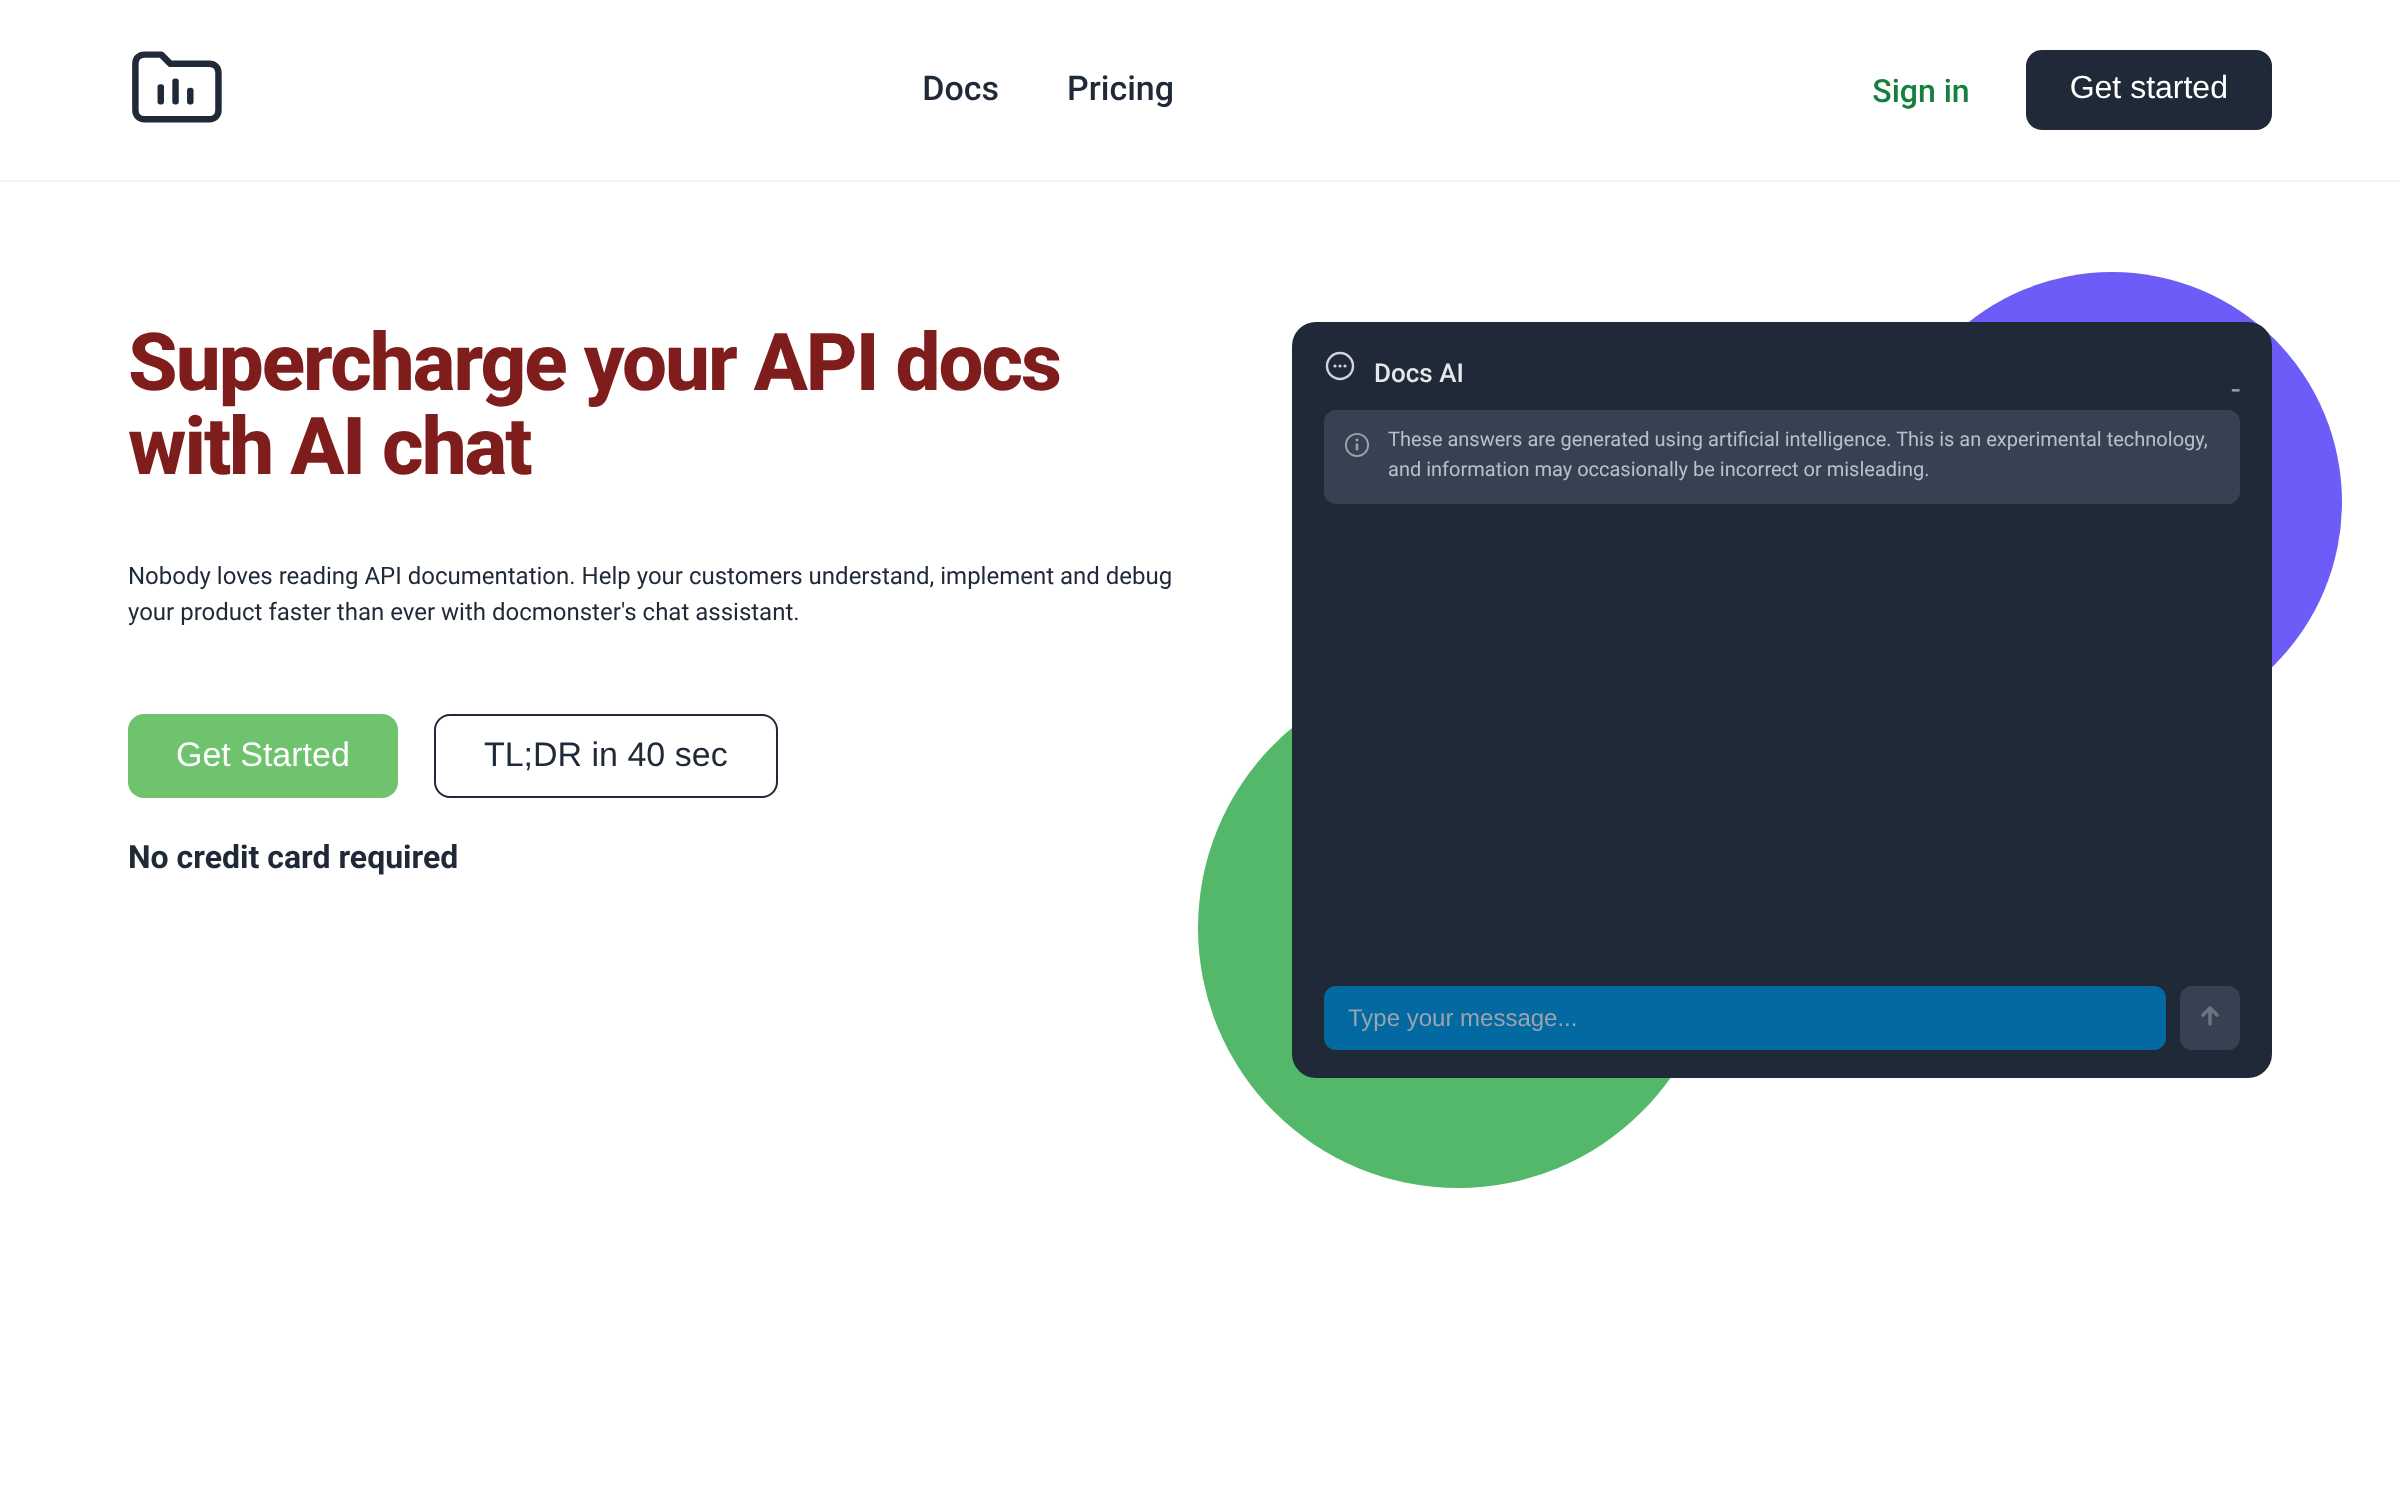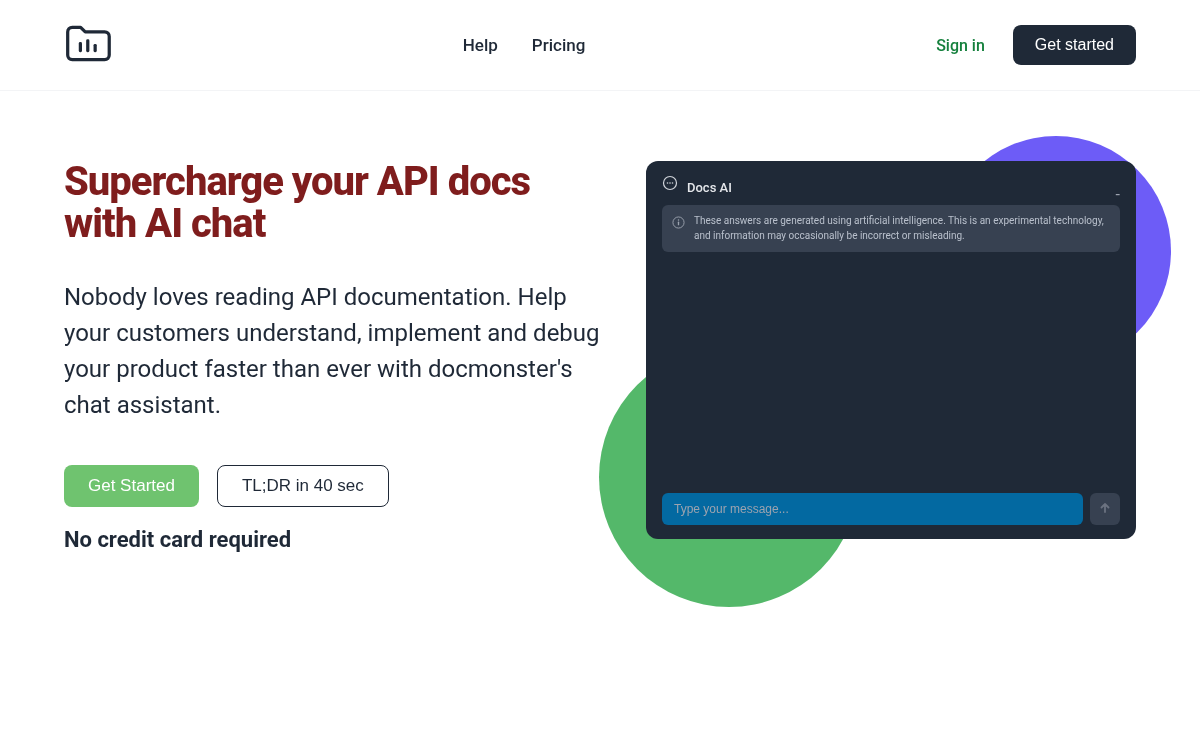--- a/index.html
+++ b/index.html
@@ -68,21 +68,21 @@
     }
     .hero-title {
       font-size: 40px;
       font-weight: 800;
       line-height: 1.05;
       color: #7f1d1d;
       letter-spacing: -1px;
       margin-bottom: 34px;
     }
     .hero-subtitle {
-      font-size: 24px;
+      font-size: 12px;
       line-height: 1.5;
       color: #1f2937;
       margin-bottom: 42px;
       font-weight: 400;
     }
     .hero-buttons {
       display: flex;
       gap: 18px;
       margin-bottom: 20px;
     }
@@ -100,21 +100,21 @@
       background: #fff;
       color: #1f2937;
       border: 1.5px solid #1f2937;
       padding: 10px 24px;
       border-radius: 8px;
       font-size: 17px;
       font-weight: 500;
       cursor: pointer;
     }
     .no-credit {
-      font-size: 22px;
+      font-size: 16px;
       font-weight: 700;
       color: #1f2937;
     }
     .hero-right {
       flex: 1;
       position: relative;
       min-width: 500px;
     }
     .circle-purple {
       position: absolute;
@@ -228,21 +228,21 @@
 <header class="header">
   <div>
     <svg class="logo" viewBox="0 0 52 44" fill="none">
       <path d="M4 10 C4 7 6 5 9 5 L18 5 L23 10 L44 10 C47 10 49 12 49 15 L49 35 C49 38 47 40 44 40 L9 40 C6 40 4 38 4 35 Z" stroke="#1f2937" stroke-width="3.5" fill="none" stroke-linejoin="round"></path>
       <rect x="16" y="21" width="3.5" height="11" rx="1.5" fill="#1f2937"></rect>
       <rect x="24" y="18" width="3.5" height="14" rx="1.5" fill="#1f2937"></rect>
       <rect x="32" y="23" width="3.5" height="9" rx="1.5" fill="#1f2937"></rect>
     </svg>
   </div>
   <nav class="nav-center">
-    <a class="nav-link">Help</a>
+    <a class="nav-link">Docs</a>
     <a class="nav-link">Pricing</a>
   </nav>
   <div class="nav-right">
     <a class="signin-link">Sign in</a>
     <button class="get-started-btn">Get started</button>
   </div>
 </header>
 
 <section class="hero">
   <div class="hero-left">

